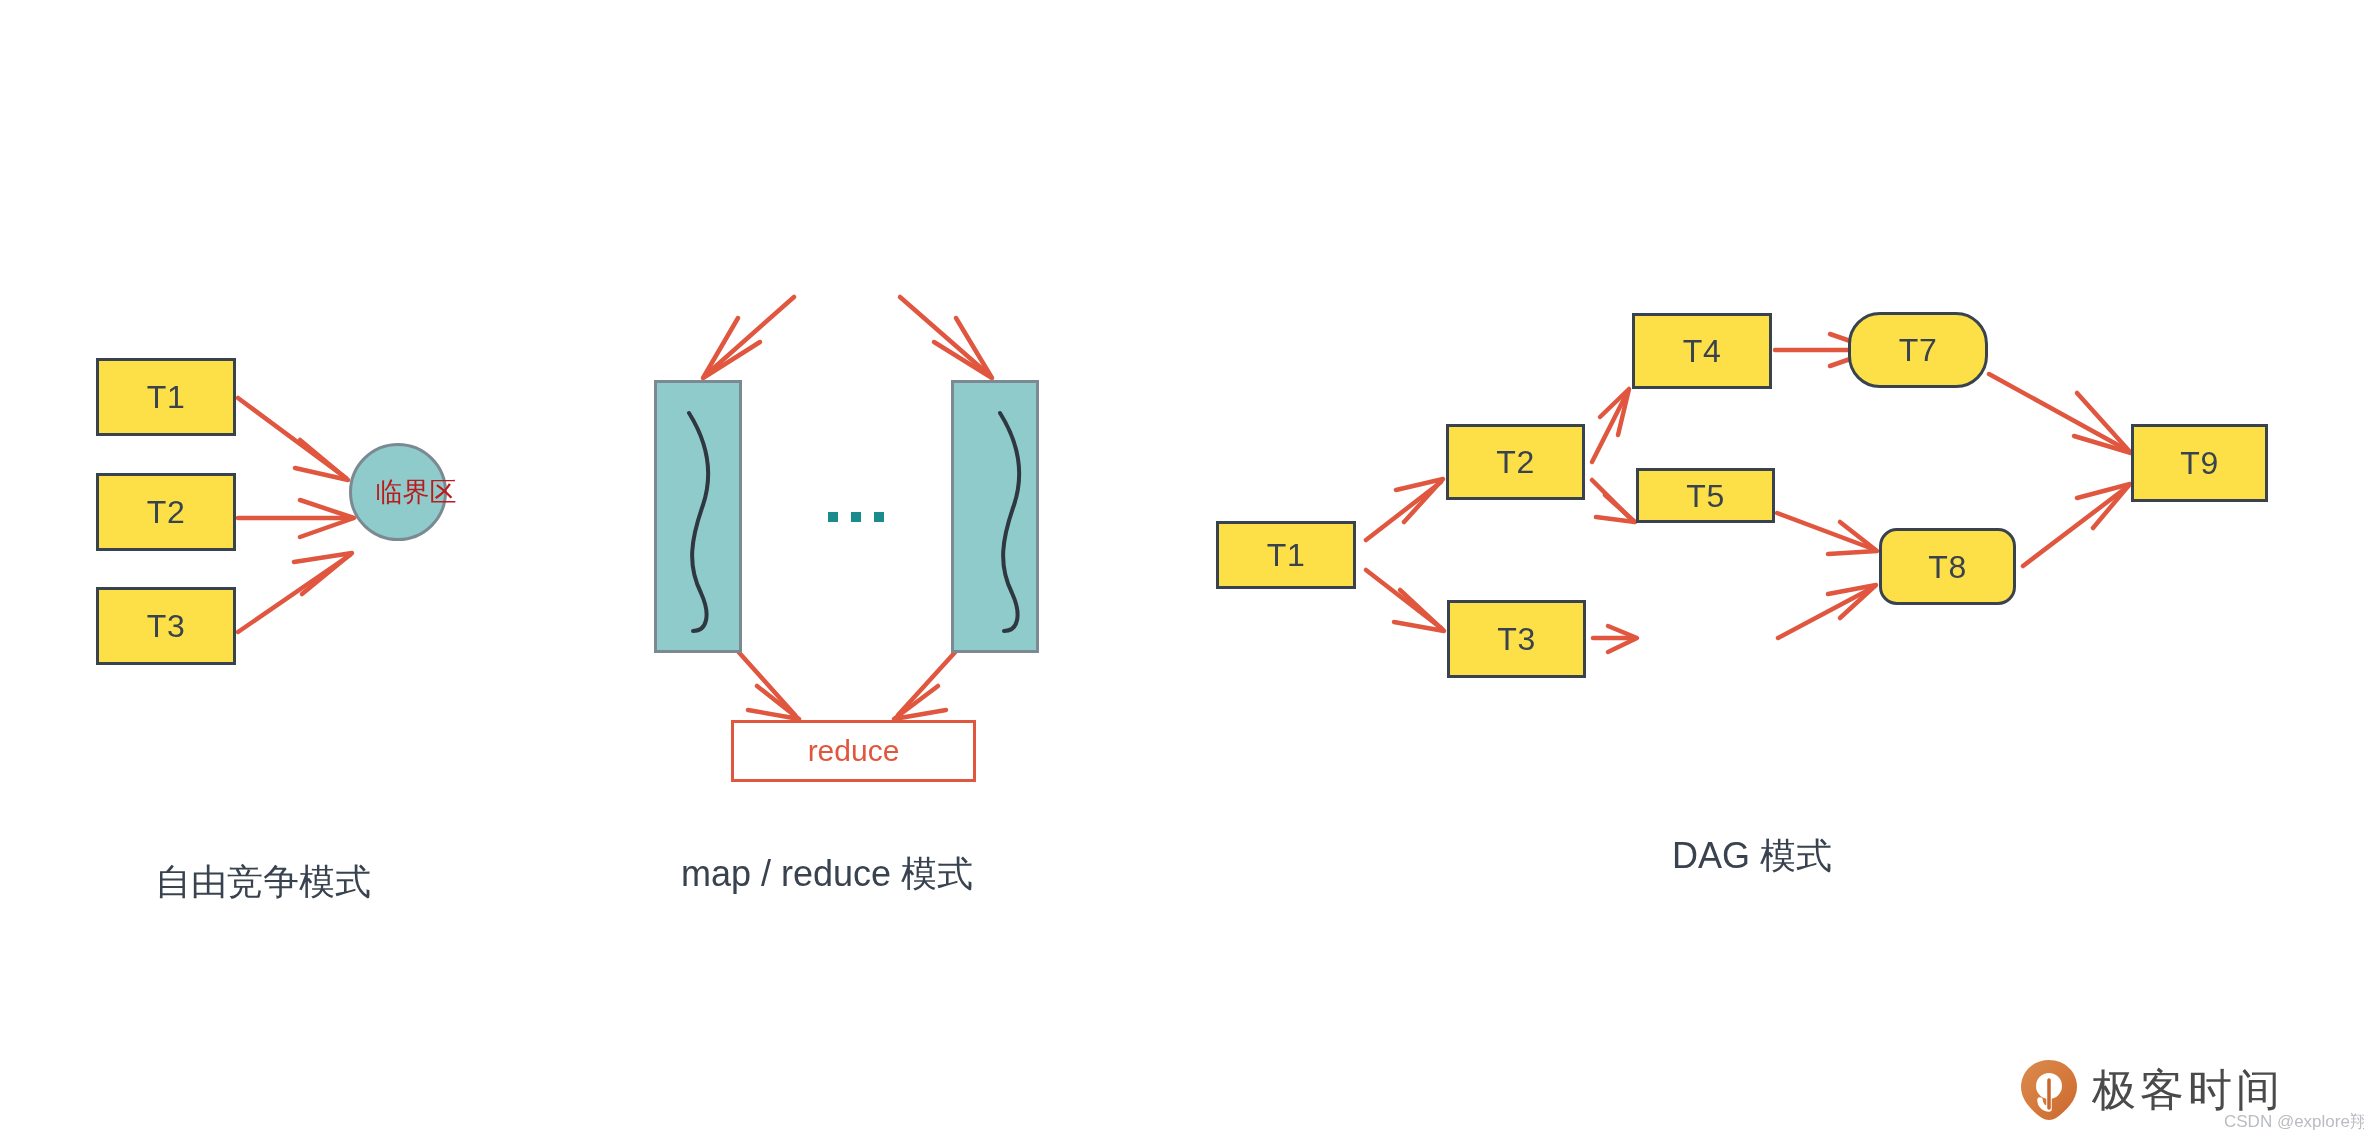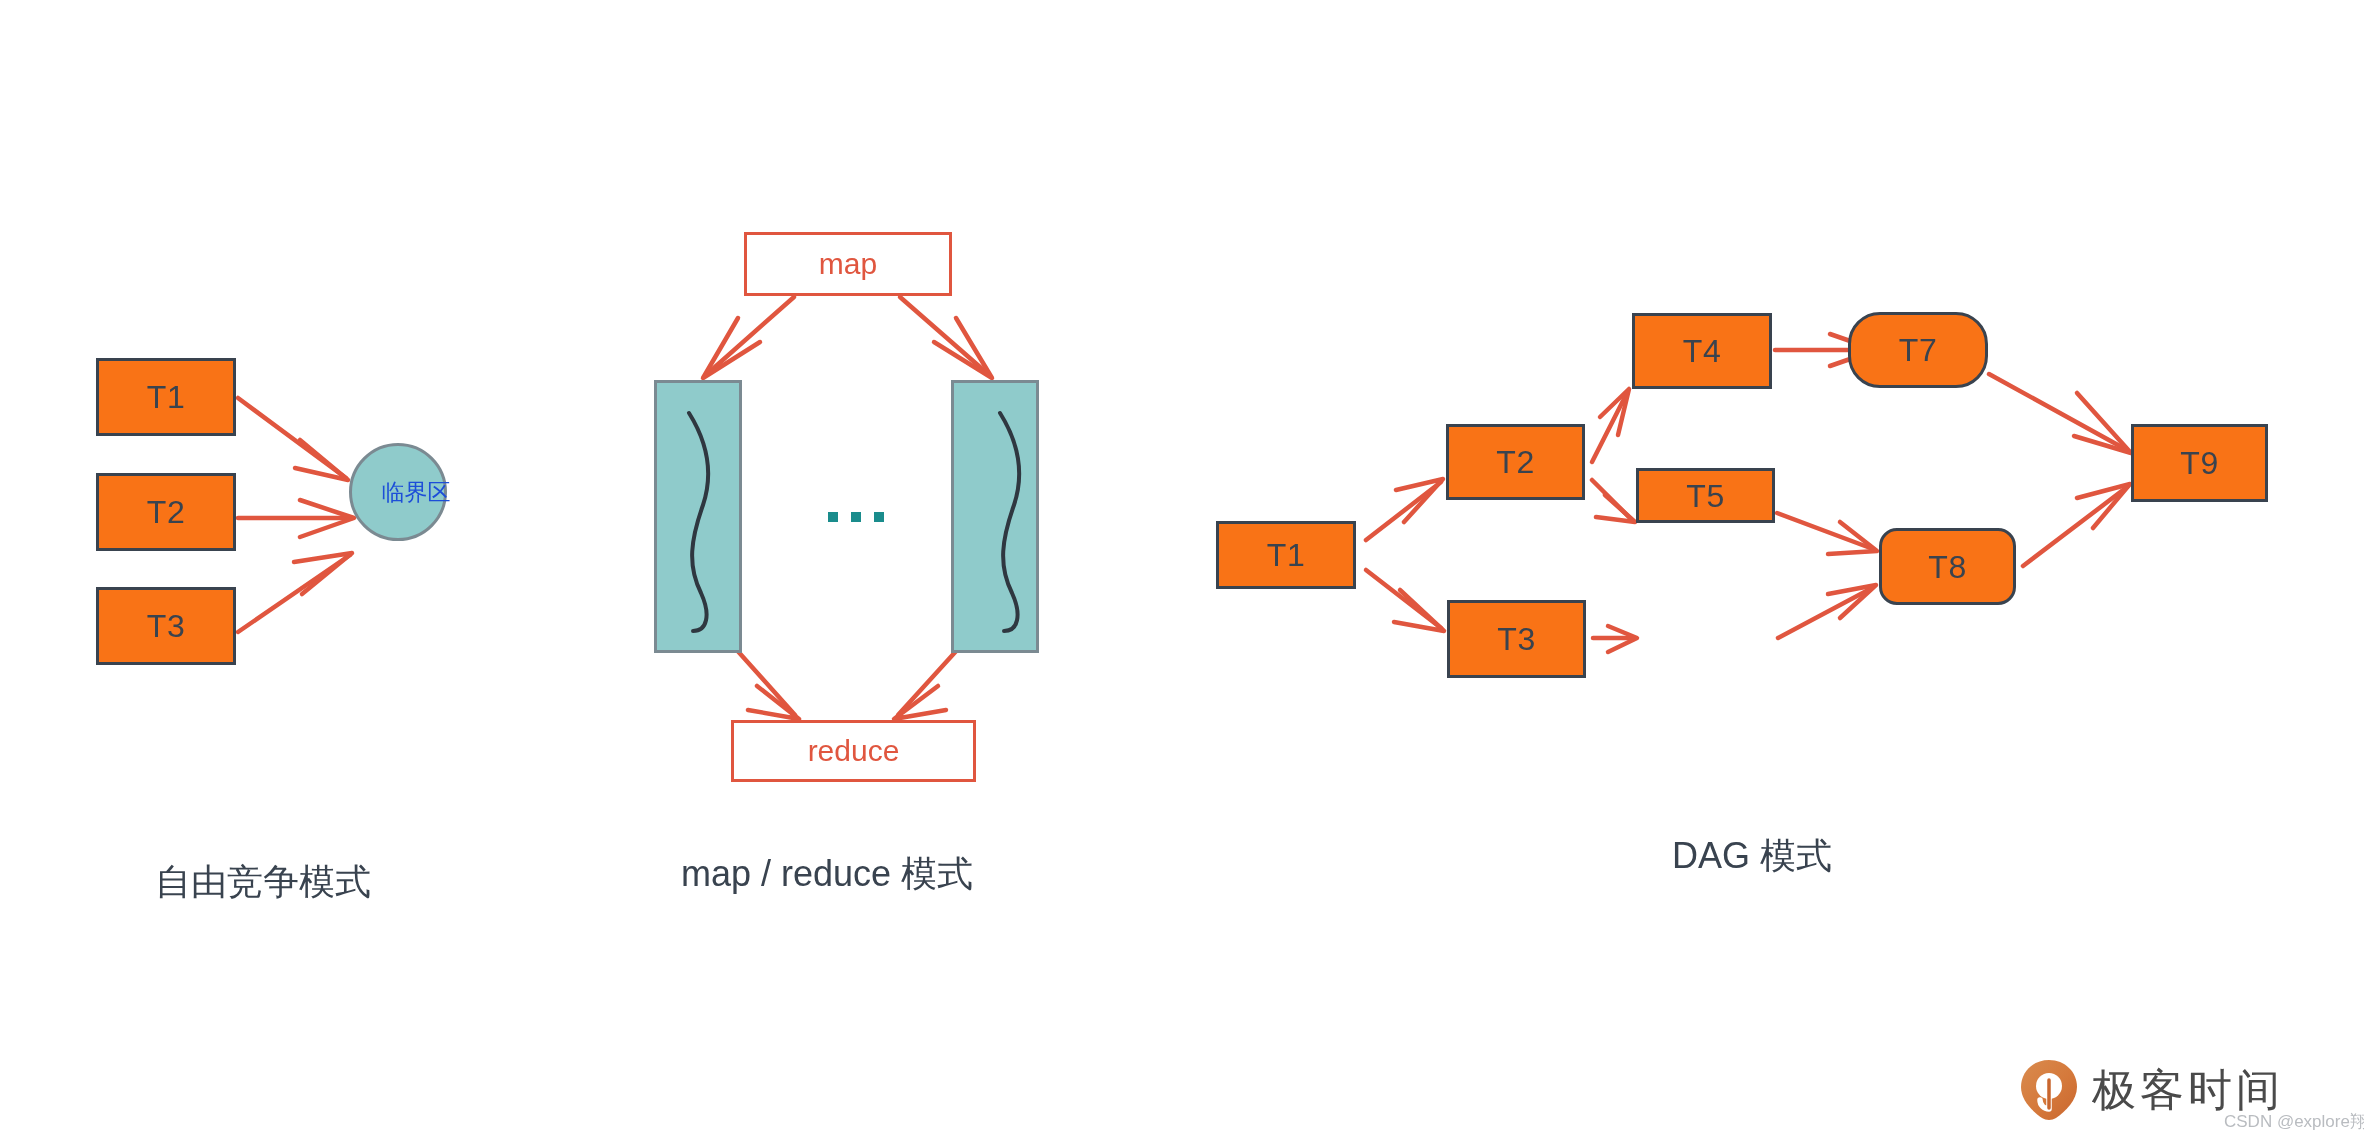--- a/index.html
+++ b/index.html
@@ -26,21 +26,21 @@
     position: absolute;
     left: 0; top: 0;
     width: 2364px;
     height: 1142px;
     pointer-events: none;
   }
   
   .task-box {
     position: absolute;
     box-sizing: border-box;
-    background: #f97316;
+    background: #fde047;
     border: 3px solid #39434f;
     display: flex;
     align-items: center;
     justify-content: center;
   }
   .task-box .lbl {
     font-size: 32px;
     color: #39434f;
     letter-spacing: 0.5px;
     line-height: 1;
@@ -50,22 +50,22 @@
     position: absolute;
     box-sizing: border-box;
     border-radius: 50%;
     background: #8fcbcb;
     border: 3px solid #7b8a92;
     display: flex;
     align-items: center;
     justify-content: center;
   }
   .crit-circle .lbl {
-    font-size: 23px;
-    color: #1d4ed8;
+    font-size: 27px;
+    color: #b91c1c;
     line-height: 1;
     white-space: nowrap;
     margin-left: 36px;
   }
   
   .mr-box {
     position: absolute;
     box-sizing: border-box;
     background: #ffffff;
     border: 3px solid #e0563f;
@@ -237,23 +237,20 @@
   <div class="task-box" style="left:96px; top:473px; width:140px; height:78px;">
     <span class="lbl">T2</span>
   </div>
   <div class="task-box" style="left:96px; top:587px; width:140px; height:78px;">
     <span class="lbl">T3</span>
   </div>
   <div class="crit-circle" style="left:349px; top:443px; width:98px; height:98px;">
     <span class="lbl">临界区</span>
   </div>
 
-  <div class="mr-box" style="left:744px; top:232px; width:208px; height:64px;">
-    <span class="lbl">map</span>
-  </div>
 
   <div class="slab" style="left:654px; top:380px; width:88px; height:273px;">
     <svg width="88" height="273" viewBox="0 0 88 273" xmlns="http://www.w3.org/2000/svg">
       <path d="M32 30 C 52 62, 56 92, 46 122 C 34 156, 30 182, 44 210 C 54 232, 50 248, 36 248" fill="none" stroke="#2f3740" stroke-width="4" stroke-linecap="round"></path>
     </svg>
   </div>
 
   <div class="slab" style="left:951px; top:380px; width:88px; height:273px;">
     <svg width="88" height="273" viewBox="0 0 88 273" xmlns="http://www.w3.org/2000/svg">
       <path d="M46 30 C 66 62, 70 92, 60 122 C 48 156, 44 182, 58 210 C 68 232, 64 248, 50 248" fill="none" stroke="#2f3740" stroke-width="4" stroke-linecap="round"></path>

